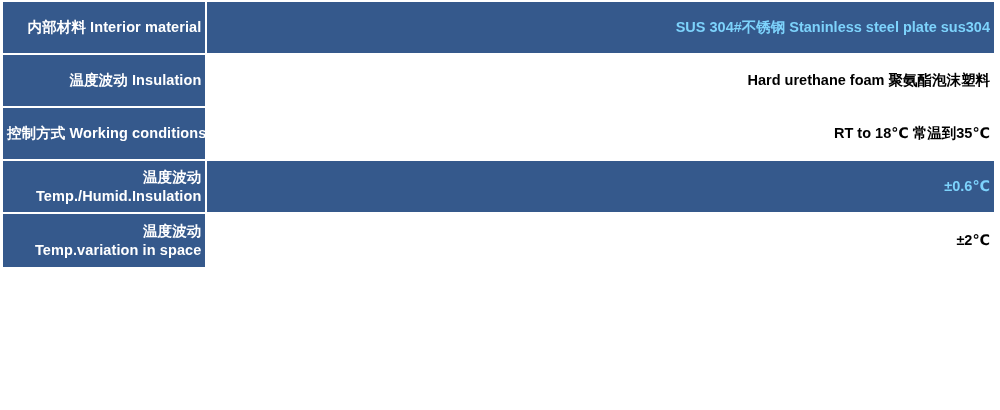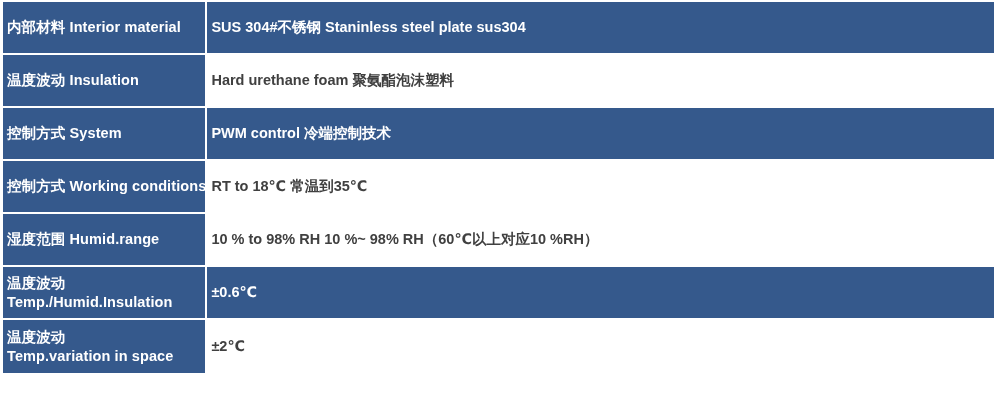--- a/index.html
+++ b/index.html
@@ -20,21 +20,21 @@
     width: 991px;
     border-collapse: separate;
     border-spacing: 0;
     table-layout: fixed;
   }
   .spec-table tr {
     height: 53px;
   }
   .spec-table td {
     vertical-align: middle;
-    text-align: left;
+    text-align: right;
     padding: 0 4px;
     font-size: 14.5px;
     font-weight: bold;
     line-height: 1.25;
     box-sizing: border-box;
   }
   
   td.label {
     width: 204px;
     background: #35598C;
@@ -48,25 +48,25 @@
     white-space: nowrap;
   }
   
   td.value {
     width: 785px;
     border-bottom: 2px solid #ffffff;
     white-space: nowrap;
   }
   td.value.blue {
     background: #35598C;
-    color: #ffffff;
+    color: #7dd3fc;
   }
   td.value.white {
     background: #ffffff;
-    color: #404040;
+    color: #000000;
   }
   
   .spec-table tr:last-child td {
     border-bottom: none;
   }
 </style>
 </head>
 <body>
 
 <table class="spec-table">
@@ -78,35 +78,23 @@
         <td class="value blue">SUS 304#不锈钢 Staninless steel plate sus304</td>
       </tr>
       <tr>
         <td class="label">
           <span class="line">温度波动 Insulation</span>
         </td>
         <td class="value white">Hard urethane foam 聚氨酯泡沫塑料</td>
       </tr>
       <tr>
         <td class="label">
-          <span class="line">控制方式 System</span>
-        </td>
-        <td class="value blue">PWM control 冷端控制技术</td>
-      </tr>
-      <tr>
-        <td class="label">
           <span class="line">控制方式 Working conditions</span>
         </td>
         <td class="value white">RT to 18℃ 常温到35℃</td>
-      </tr>
-      <tr>
-        <td class="label">
-          <span class="line">湿度范围 Humid.range</span>
-        </td>
-        <td class="value white">10 % to 98% RH 10 %~ 98% RH（60℃以上对应10 %RH）</td>
       </tr>
       <tr>
         <td class="label">
           <span class="line">温度波动</span>
           <span class="line">Temp./Humid.Insulation</span>
         </td>
         <td class="value blue">±0.6℃</td>
       </tr>
       <tr>
         <td class="label">

